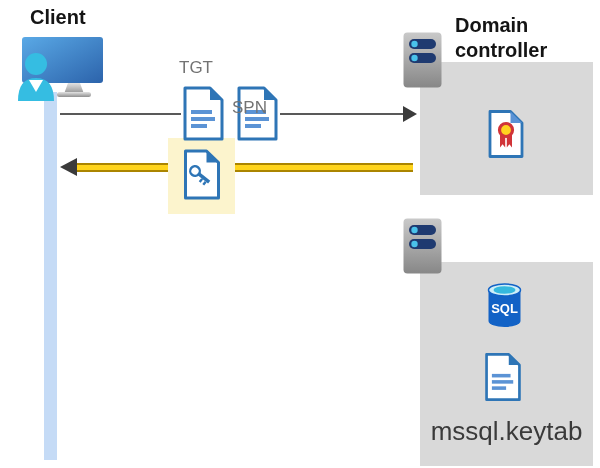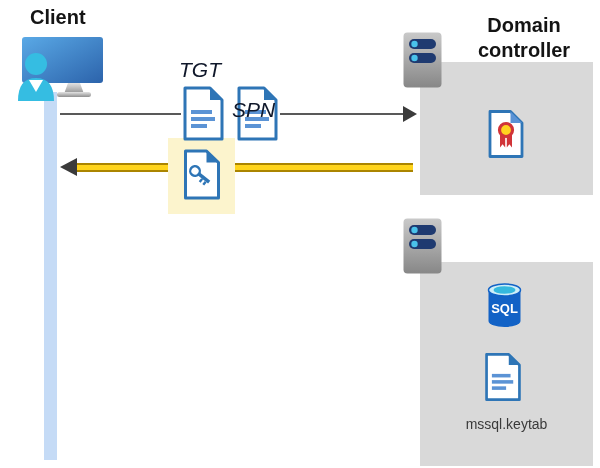--- a/index.html
+++ b/index.html
@@ -1,23 +1,23 @@
 <!DOCTYPE html>
 <html><head>
 <meta charset="utf-8">
 <style>
   html,body{margin:0;padding:0;background:#fff;}
   #canvas{
     position:relative;width:600px;height:468px;background:#ffffff;overflow:hidden;
     font-family:"Liberation Sans","DejaVu Sans",sans-serif;
   }
   .abs{position:absolute;}
-  .heading{font-weight:bold;font-size:20px;color:#141414;line-height:25px;z-index:6;text-align:center;}
-  .ticket-label{font-size:21px;color:#0f172a;z-index:6;font-style:italic;}
-  .file-label{font-size:14px;color:#3a3a3a;z-index:6;text-align:center;}
+  .heading{font-weight:bold;font-size:20px;color:#141414;line-height:25px;z-index:6;}
+  .ticket-label{font-size:17px;color:#737373;z-index:6;}
+  .file-label{font-size:26px;color:#3a3a3a;z-index:6;text-align:center;}
   .gray-box{background:#d9d9d9;z-index:0;}
   .client-bar{left:44px;top:92px;width:13px;height:368px;background:#c5dbf6;z-index:1;}
   
   .req-seg{height:2px;background:#595959;top:113px;z-index:2;}
   .req-head{top:106px;left:403px;width:0;height:0;z-index:2;
     border-top:8px solid transparent;border-bottom:8px solid transparent;
     border-left:14px solid #3b3b3b;}
   
   .tick-shaft{left:76px;top:163px;width:337px;height:9px;z-index:2;box-sizing:border-box;
     background:#ffd41c;border-top:2px solid #ab8500;border-bottom:2px solid #ab8500;}

